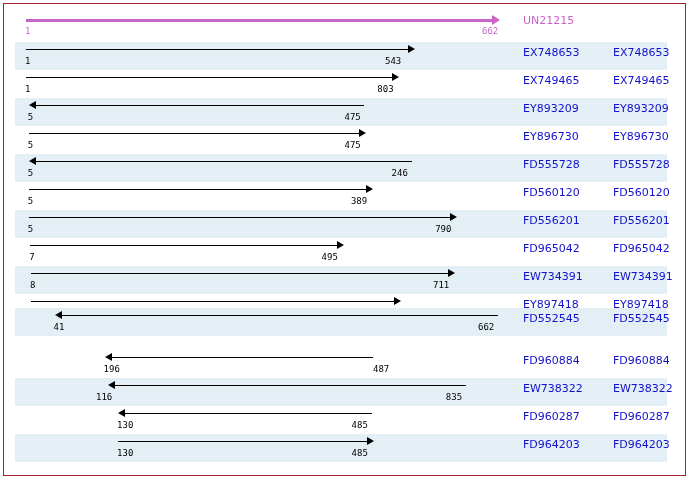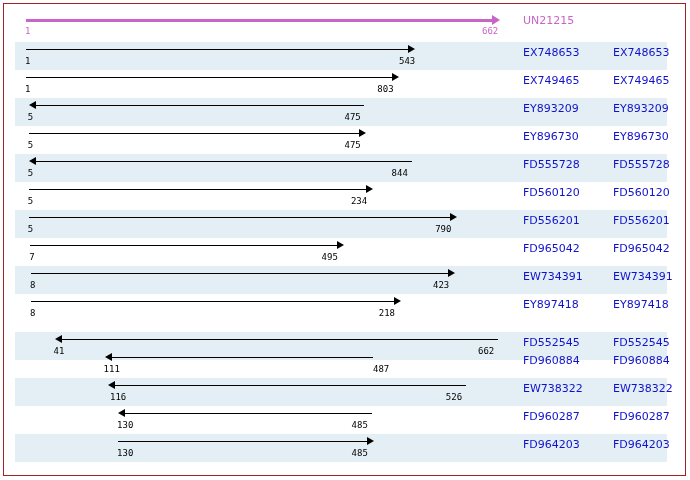--- a/index.html
+++ b/index.html
@@ -143,21 +143,21 @@
           <div class="query-arrowhead" style="left: 488px;"></div>
           <div class="query-num" style="left: 21px;">1</div>
           <div class="query-num" style="left: 478px;">662</div>
           <div class="query-label">UN21215</div>
         </div>
         <div class="row" style="top: 38px;">
           <div class="row-band"></div>
           <div class="hsp-line" style="left: 22px; width: 382.026px;"></div>
           <div class="hsp-arrow-r" style="left: 404.026px;"></div>
           <div class="coord" style="left: 21px;">1</div>
-          <div class="coord" style="left: 395px;">543</div>
+          <div class="coord" style="left: 381px;">543</div>
           <a class="hit-id col1" href="#">EX748653</a>
           <a class="hit-id col2" href="#">EX748653</a>
         </div>
         <div class="row" style="top: 66px;">
           <div class="row-band plain"></div>
           <div class="hsp-line" style="left: 22px; width: 366.316px;"></div>
           <div class="hsp-arrow-r" style="left: 388.316px;"></div>
           <div class="coord" style="left: 21px;">1</div>
           <div class="coord" style="left: 373.316px;">803</div>
           <a class="hit-id col1" href="#">EX749465</a>
@@ -179,30 +179,30 @@
           <div class="coord" style="left: 23.8563px;">5</div>
           <div class="coord" style="left: 340.469px;">475</div>
           <a class="hit-id col1" href="#">EY896730</a>
           <a class="hit-id col2" href="#">EY896730</a>
         </div>
         <div class="row" style="top: 150px;">
           <div class="row-band"></div>
           <div class="hsp-line" style="left: 29.8563px; width: 377.741px;"></div>
           <div class="hsp-arrow-l" style="left: 24.8563px;"></div>
           <div class="coord" style="left: 23.8563px;">5</div>
-          <div class="coord" style="left: 387.598px;">844</div>
+          <div class="coord" style="left: 387.598px;">246</div>
           <a class="hit-id col1" href="#">FD555728</a>
           <a class="hit-id col2" href="#">FD555728</a>
         </div>
         <div class="row" style="top: 178px;">
           <div class="row-band plain"></div>
           <div class="hsp-line" style="left: 24.8563px; width: 337.039px;"></div>
           <div class="hsp-arrow-r" style="left: 361.896px;"></div>
           <div class="coord" style="left: 23.8563px;">5</div>
-          <div class="coord" style="left: 346.896px;">234</div>
+          <div class="coord" style="left: 346.896px;">389</div>
           <a class="hit-id col1" href="#">FD560120</a>
           <a class="hit-id col2" href="#">FD560120</a>
         </div>
         <div class="row" style="top: 206px;">
           <div class="row-band"></div>
           <div class="hsp-line" style="left: 24.8563px; width: 421.3px;"></div>
           <div class="hsp-arrow-r" style="left: 446.156px;"></div>
           <div class="coord" style="left: 23.8563px;">5</div>
           <div class="coord" style="left: 431.156px;">790</div>
           <a class="hit-id col1" href="#">FD556201</a>
@@ -215,57 +215,57 @@
           <div class="coord" style="left: 25.2844px;">7</div>
           <div class="coord" style="left: 317.619px;">495</div>
           <a class="hit-id col1" href="#">FD965042</a>
           <a class="hit-id col2" href="#">FD965042</a>
         </div>
         <div class="row" style="top: 262px;">
           <div class="row-band"></div>
           <div class="hsp-line" style="left: 26.9985px; width: 417.015px;"></div>
           <div class="hsp-arrow-r" style="left: 444.014px;"></div>
           <div class="coord" style="left: 25.9985px;">8</div>
-          <div class="coord" style="left: 429.014px;">423</div>
+          <div class="coord" style="left: 429.014px;">711</div>
           <a class="hit-id col1" href="#">EW734391</a>
           <a class="hit-id col2" href="#">EW734391</a>
         </div>
         <div class="row" style="top: 290px;">
           <div class="row-band plain"></div>
           <div class="hsp-line" style="left: 26.9985px; width: 362.746px;"></div>
           <div class="hsp-arrow-r" style="left: 389.744px;"></div>
           <div class="coord" style="left: 25.9985px;">8</div>
           <div class="coord" style="left: 374.744px;">218</div>
           <a class="hit-id col1" href="#">EY897418</a>
           <a class="hit-id col2" href="#">EY897418</a>
         </div>
-        <div class="row" style="top: 328px;">
+        <div class="row" style="top: 304px;">
           <div class="row-band"></div>
           <div class="hsp-line" style="left: 55.5628px; width: 438.437px;"></div>
           <div class="hsp-arrow-l" style="left: 50.5628px;"></div>
           <div class="coord" style="left: 49.5628px;">41</div>
           <div class="coord" style="left: 474px;">662</div>
           <a class="hit-id col1" href="#">FD552545</a>
           <a class="hit-id col2" href="#">FD552545</a>
         </div>
         <div class="row" style="top: 346px;">
           <div class="row-band plain"></div>
           <div class="hsp-line" style="left: 105.548px; width: 263.49px;"></div>
           <div class="hsp-arrow-l" style="left: 100.548px;"></div>
-          <div class="coord" style="left: 99.5477px;">111</div>
+          <div class="coord" style="left: 99.5477px;">196</div>
           <div class="coord" style="left: 369px;">487</div>
           <a class="hit-id col1" href="#">FD960884</a>
           <a class="hit-id col2" href="#">FD960884</a>
         </div>
         <div class="row" style="top: 374px;">
           <div class="row-band"></div>
           <div class="hsp-line" style="left: 109.118px; width: 352.749px;"></div>
           <div class="hsp-arrow-l" style="left: 104.118px;"></div>
-          <div class="coord" style="left: 106px;">116</div>
-          <div class="coord" style="left: 441.867px;">526</div>
+          <div class="coord" style="left: 92px;">116</div>
+          <div class="coord" style="left: 441.867px;">835</div>
           <a class="hit-id col1" href="#">EW738322</a>
           <a class="hit-id col2" href="#">EW738322</a>
         </div>
         <div class="row" style="top: 402px;">
           <div class="row-band plain"></div>
           <div class="hsp-line" style="left: 119.115px; width: 248.495px;"></div>
           <div class="hsp-arrow-l" style="left: 114.115px;"></div>
           <div class="coord" style="left: 113.115px;">130</div>
           <div class="coord" style="left: 347.61px;">485</div>
           <a class="hit-id col1" href="#">FD960287</a>

